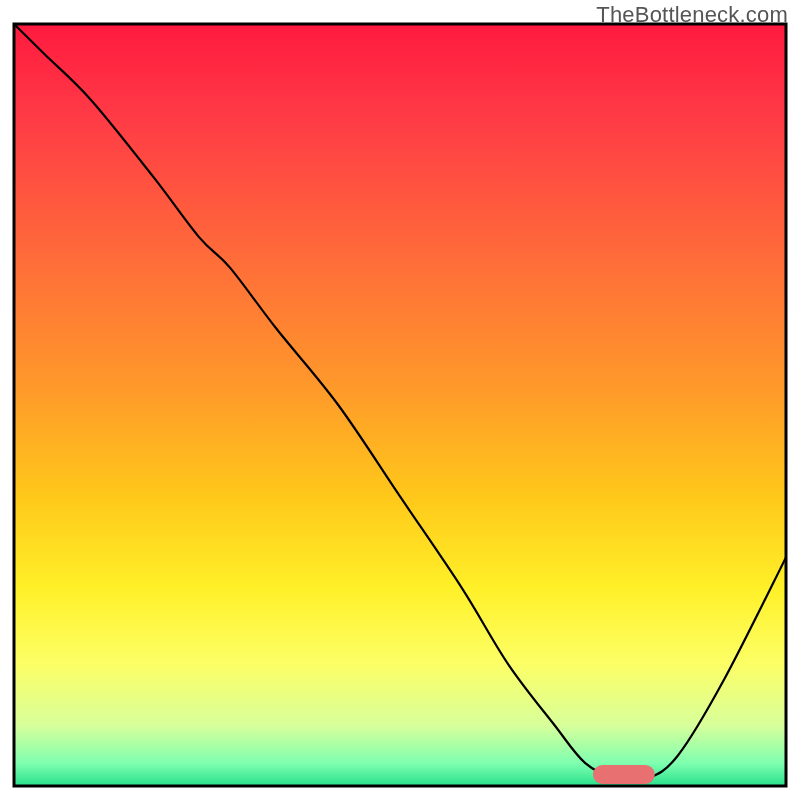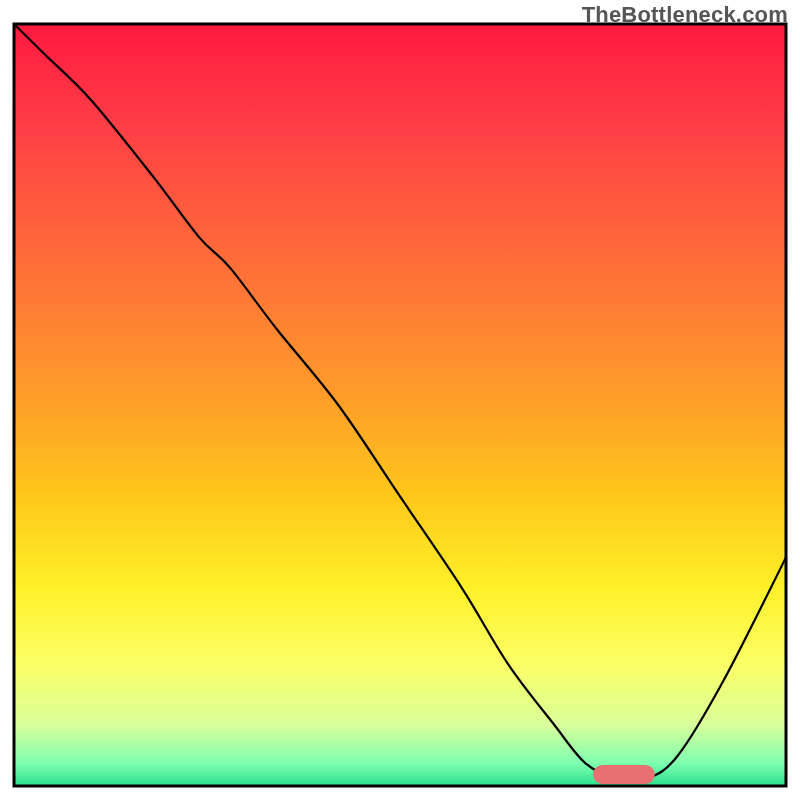--- a/index.html
+++ b/index.html
@@ -21,21 +21,21 @@
     left: 0;
     top: 0;
     width: 800px;
     height: 800px;
   }
   .watermark {
     position: absolute;
     top: 2px;
     right: 12px;
     font-size: 22px;
-    font-weight: 700;
+    font-weight: 400;
     color: #555555;
     letter-spacing: 0.2px;
   }
 </style>
 </head>
 <body>
 <div class="wrap">
 
 <svg class="plot" viewBox="0 0 800 800">
   <defs>

